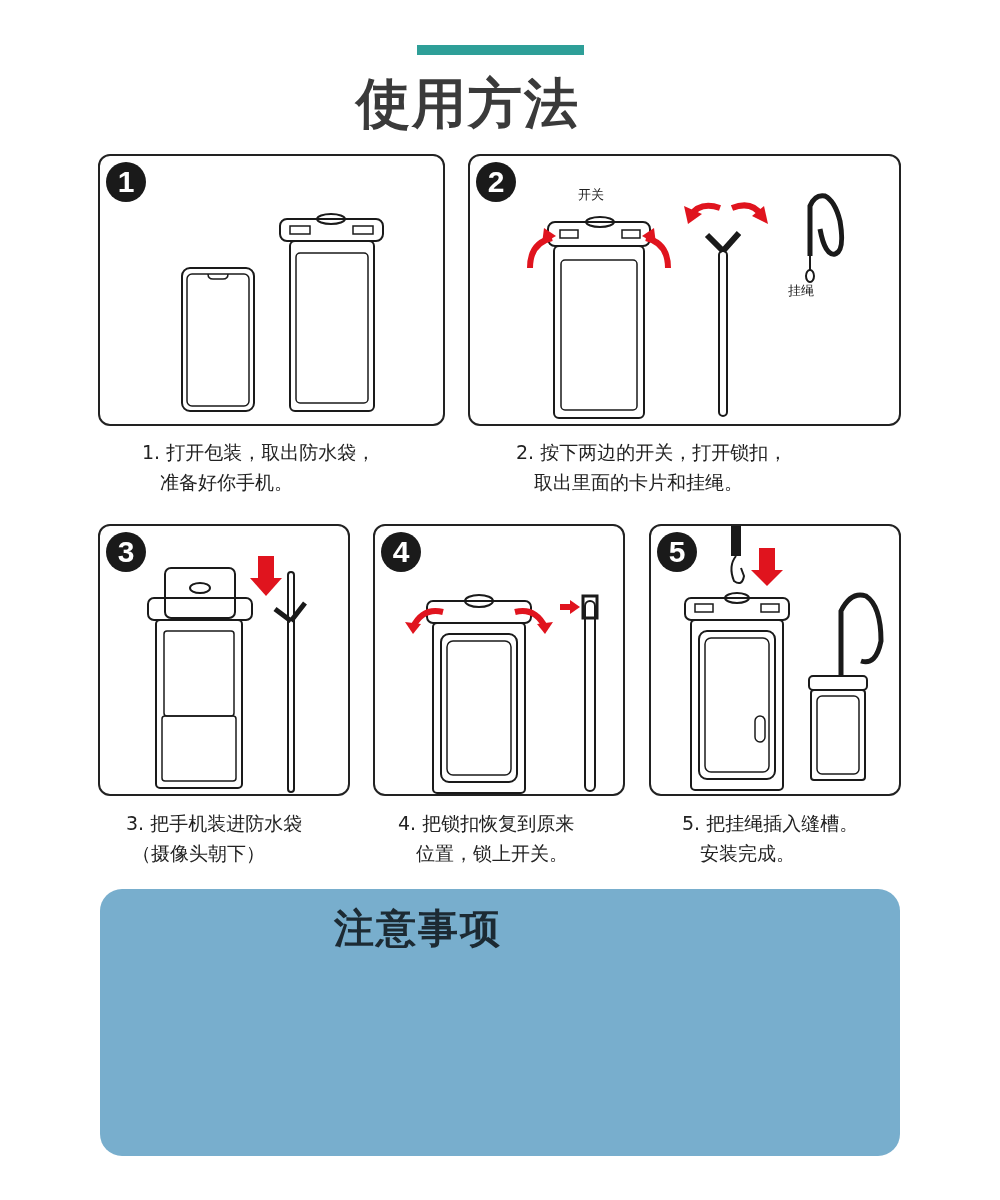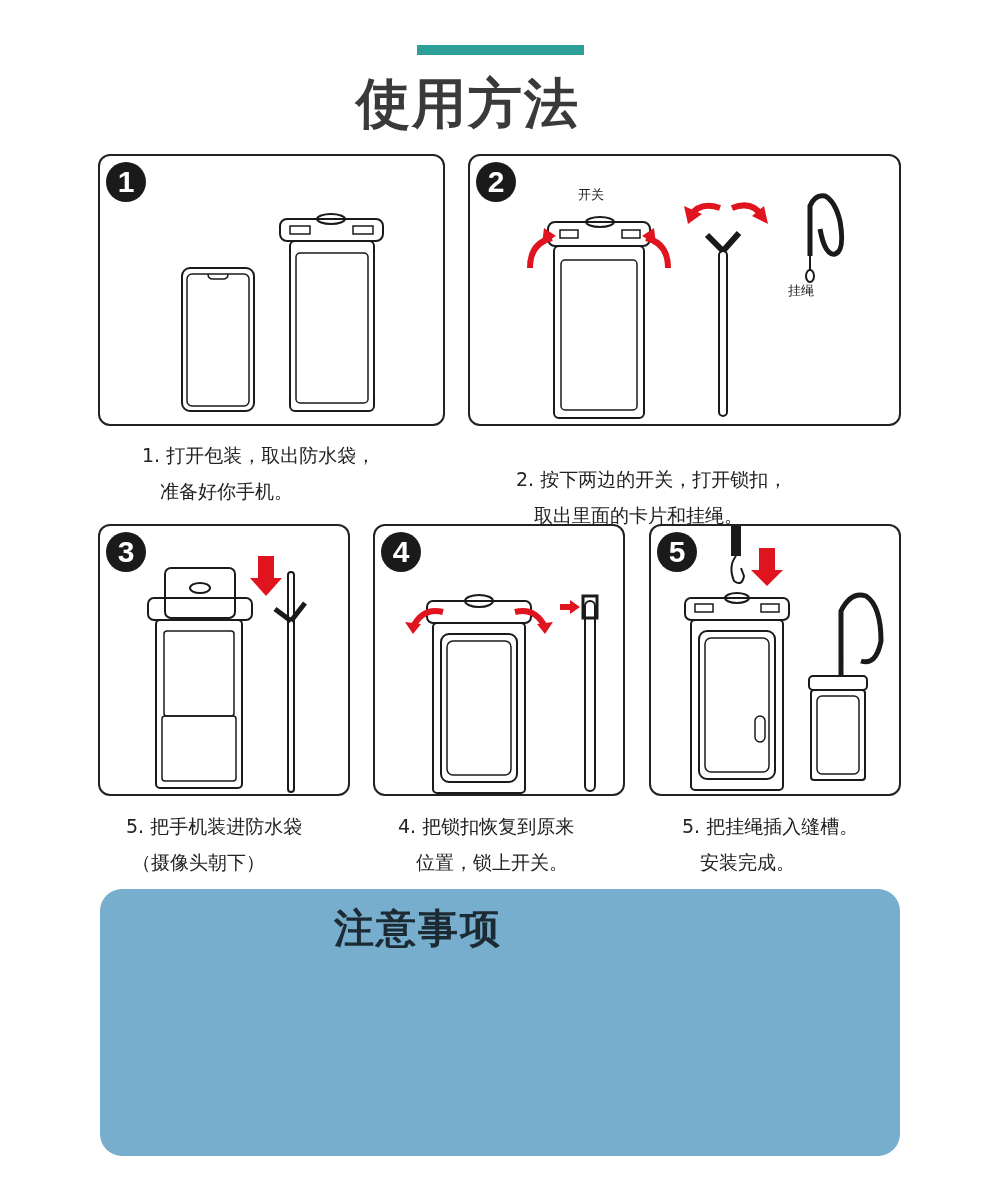--- a/index.html
+++ b/index.html
@@ -3,21 +3,21 @@
 <meta charset="utf-8">
 <style>
   * { box-sizing: border-box; margin: 0; padding: 0; }
   body { width: 1000px; height: 1200px; background: #ffffff; font-family: "DejaVu Sans", sans-serif; color: #2b2b2b; position: relative; overflow: hidden; }
   .accent-bar { position: absolute; left: 417px; top: 45px; width: 167px; height: 10px; background: #2e9f98; }
   .title { position: absolute; left: 0; top: 68px; width: 936px; text-align: center; font-size: 54px; font-weight: bold; color: #3a3a3a; letter-spacing: 2px; }
   .panel { position: absolute; border: 2px solid #222; border-radius: 12px; background: #fff; overflow: hidden; }
   .badge { position: absolute; left: 6px; top: 6px; width: 40px; height: 40px; border-radius: 50%; background: #1a1a1a; color: #fff; font-size: 30px; font-weight: bold; display: flex; align-items: center; justify-content: center; font-family: "Liberation Sans", sans-serif; }
   .panel svg { position: absolute; left: 0; top: 0; }
   .label { position: absolute; font-size: 13px; color: #222; }
-  .caption { position: absolute; font-size: 19px; color: #222; line-height: 36px; white-space: pre; }
+  .caption { position: absolute; font-size: 19px; color: #222; line-height: 30px; white-space: pre; }
   .notes { position: absolute; left: 100px; top: 889px; width: 800px; height: 267px; background: #78aecd; border-radius: 22px; }
   .notes-title { position: absolute; left: 0; top: 12px; width: 636px; text-align: center; font-size: 40px; font-weight: bold; color: #1c2a33; letter-spacing: 2px; }
   .notes-list { position: absolute; left: 20px; top: 70px; width: 770px; font-size: 17px; line-height: 30px; color: #16222b; }
   .notes-list p { margin: 0; }
 </style>
 </head>
 <body>
 
 <div class="accent-bar"></div>
 <div class="title">使用方法</div>
@@ -59,21 +59,21 @@
     <line x1="340" y1="100" x2="340" y2="115" stroke="#1a1a1a" stroke-width="2"></line>
     <ellipse cx="340" cy="120" rx="4" ry="6" fill="none" stroke="#1a1a1a" stroke-width="2"></ellipse>
   </svg>
   <div class="badge">2</div>
   <div class="label" style="left:108px;top:30px;">开关</div>
   <div class="label" style="left:318px;top:126px;">挂绳</div>
 </div>
 
 <div class="caption" style="left:142px;top:437px;">1. 打开包装，取出防水袋，
    准备好你手机。</div>
-<div class="caption" style="left:516px;top:437px;margin-top:24px;">2. 按下两边的开关，打开锁扣，
+<div class="caption" style="left:516px;top:437px;">2. 按下两边的开关，打开锁扣，
    取出里面的卡片和挂绳。</div>
 
 <div class="panel" style="left:98px;top:524px;width:252px;height:272px;">
   <svg width="252" height="272">
     <rect x="65" y="42" width="70" height="50" rx="6" fill="none" stroke="#1a1a1a" stroke-width="2"></rect>
     <ellipse cx="100" cy="62" rx="10" ry="5" fill="none" stroke="#1a1a1a" stroke-width="2"></ellipse>
     <rect x="48" y="72" width="104" height="22" rx="6" fill="none" stroke="#1a1a1a" stroke-width="2"></rect>
     <rect x="56" y="94" width="86" height="168" rx="4" fill="none" stroke="#1a1a1a" stroke-width="2"></rect>
     <rect x="64" y="105" width="70" height="85" rx="3" fill="none" stroke="#1a1a1a" stroke-width="1.5"></rect>
     <rect x="62" y="190" width="74" height="65" rx="3" fill="none" stroke="#1a1a1a" stroke-width="1.5"></rect>
@@ -119,21 +119,21 @@
     <rect x="54" y="112" width="64" height="134" rx="6" fill="none" stroke="#1a1a1a" stroke-width="1.5"></rect>
     <rect x="104" y="190" width="10" height="26" rx="5" fill="none" stroke="#1a1a1a" stroke-width="1.5"></rect>
     <path d="M190 150 l0 -65 q10 -20 25 -15 q15 10 15 45 q-5 25 -20 20" fill="none" stroke="#1a1a1a" stroke-width="5"></path>
     <rect x="158" y="150" width="58" height="14" rx="4" fill="none" stroke="#1a1a1a" stroke-width="2"></rect>
     <rect x="160" y="164" width="54" height="90" rx="3" fill="none" stroke="#1a1a1a" stroke-width="2"></rect>
     <rect x="166" y="170" width="42" height="78" rx="5" fill="none" stroke="#1a1a1a" stroke-width="1.5"></rect>
   </svg>
   <div class="badge">5</div>
 </div>
 
-<div class="caption" style="left:126px;top:808px;">5. 把手机装进防水袋
+<div class="caption" style="left:126px;top:808px;">3. 把手机装进防水袋
  （摄像头朝下）</div>
 <div class="caption" style="left:398px;top:808px;">4. 把锁扣恢复到原来
    位置，锁上开关。</div>
 <div class="caption" style="left:682px;top:808px;">5. 把挂绳插入缝槽。
    安装完成。</div>
 
 <div class="notes">
   <div class="notes-title">注意事项</div>
 </div>
 

